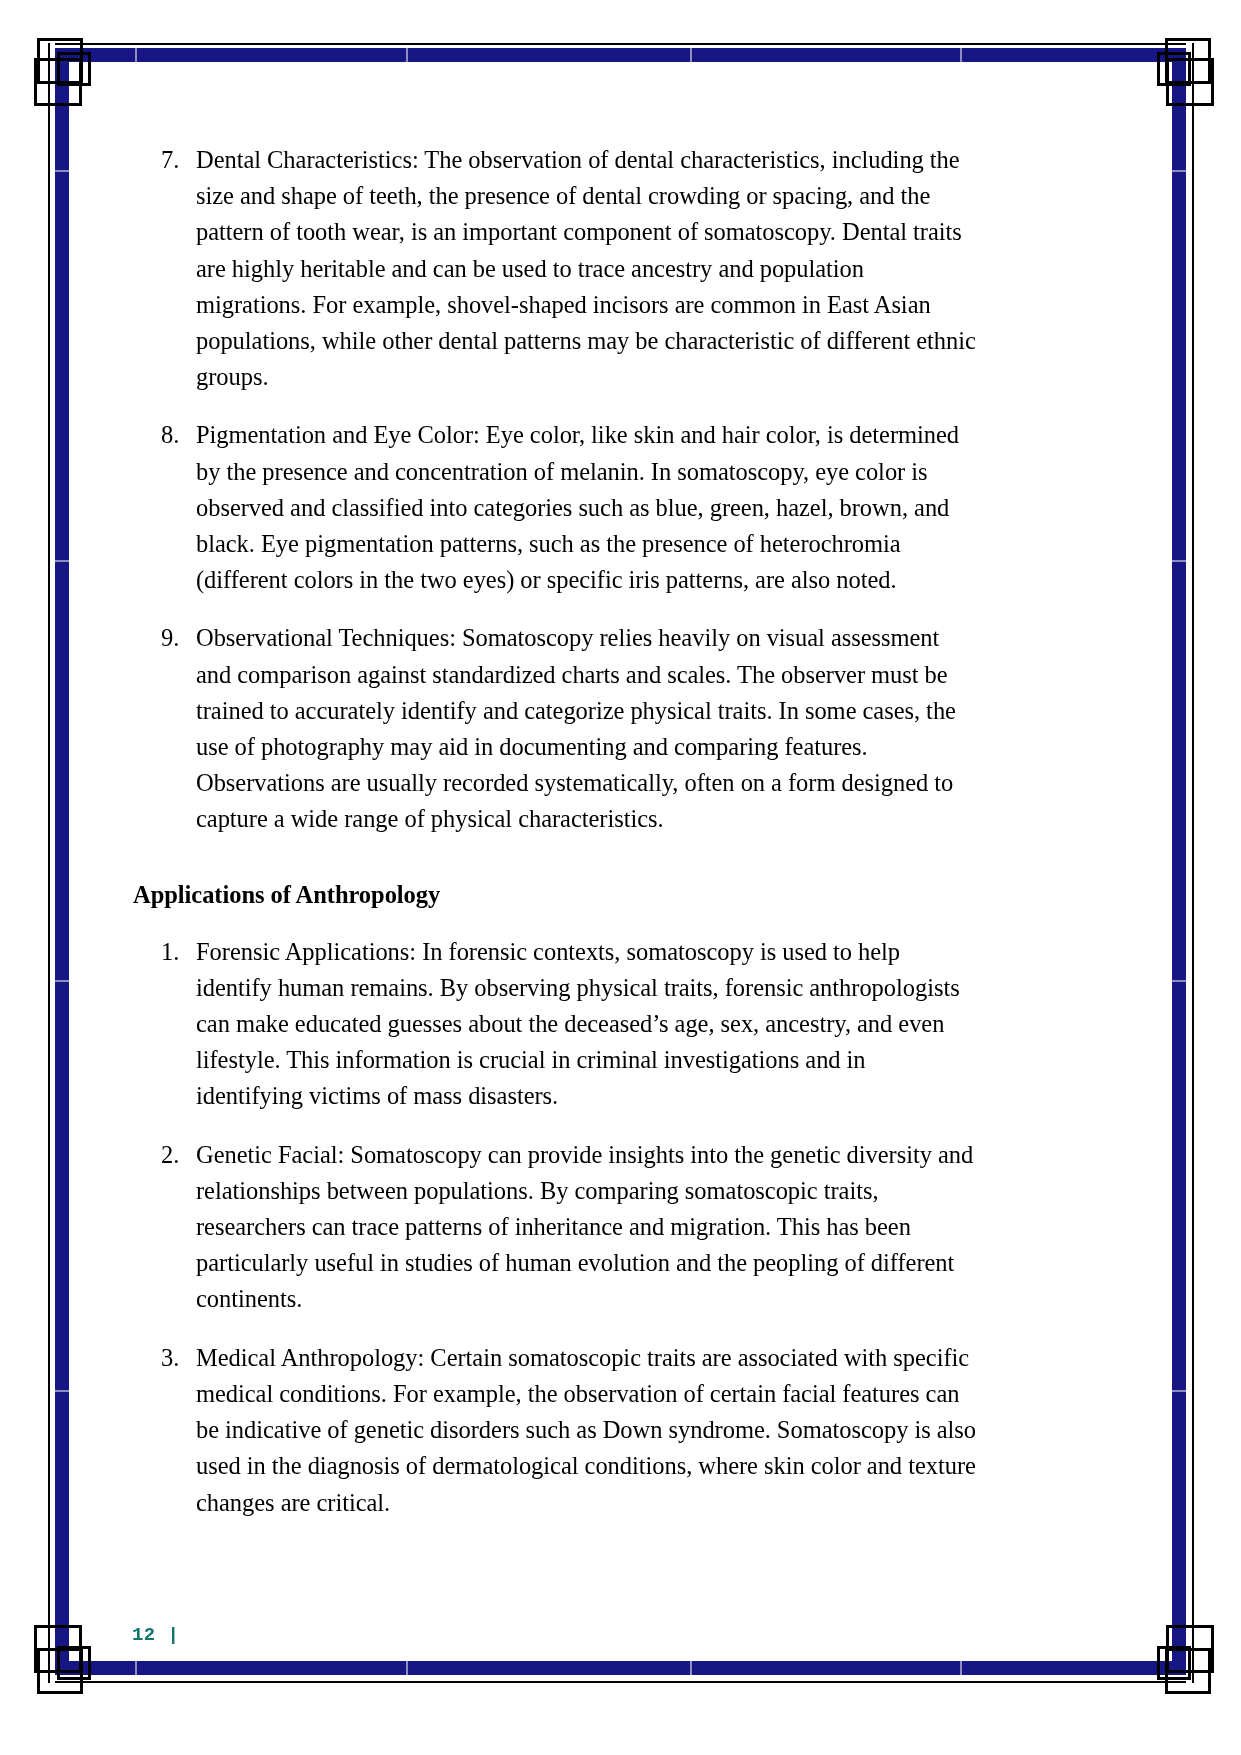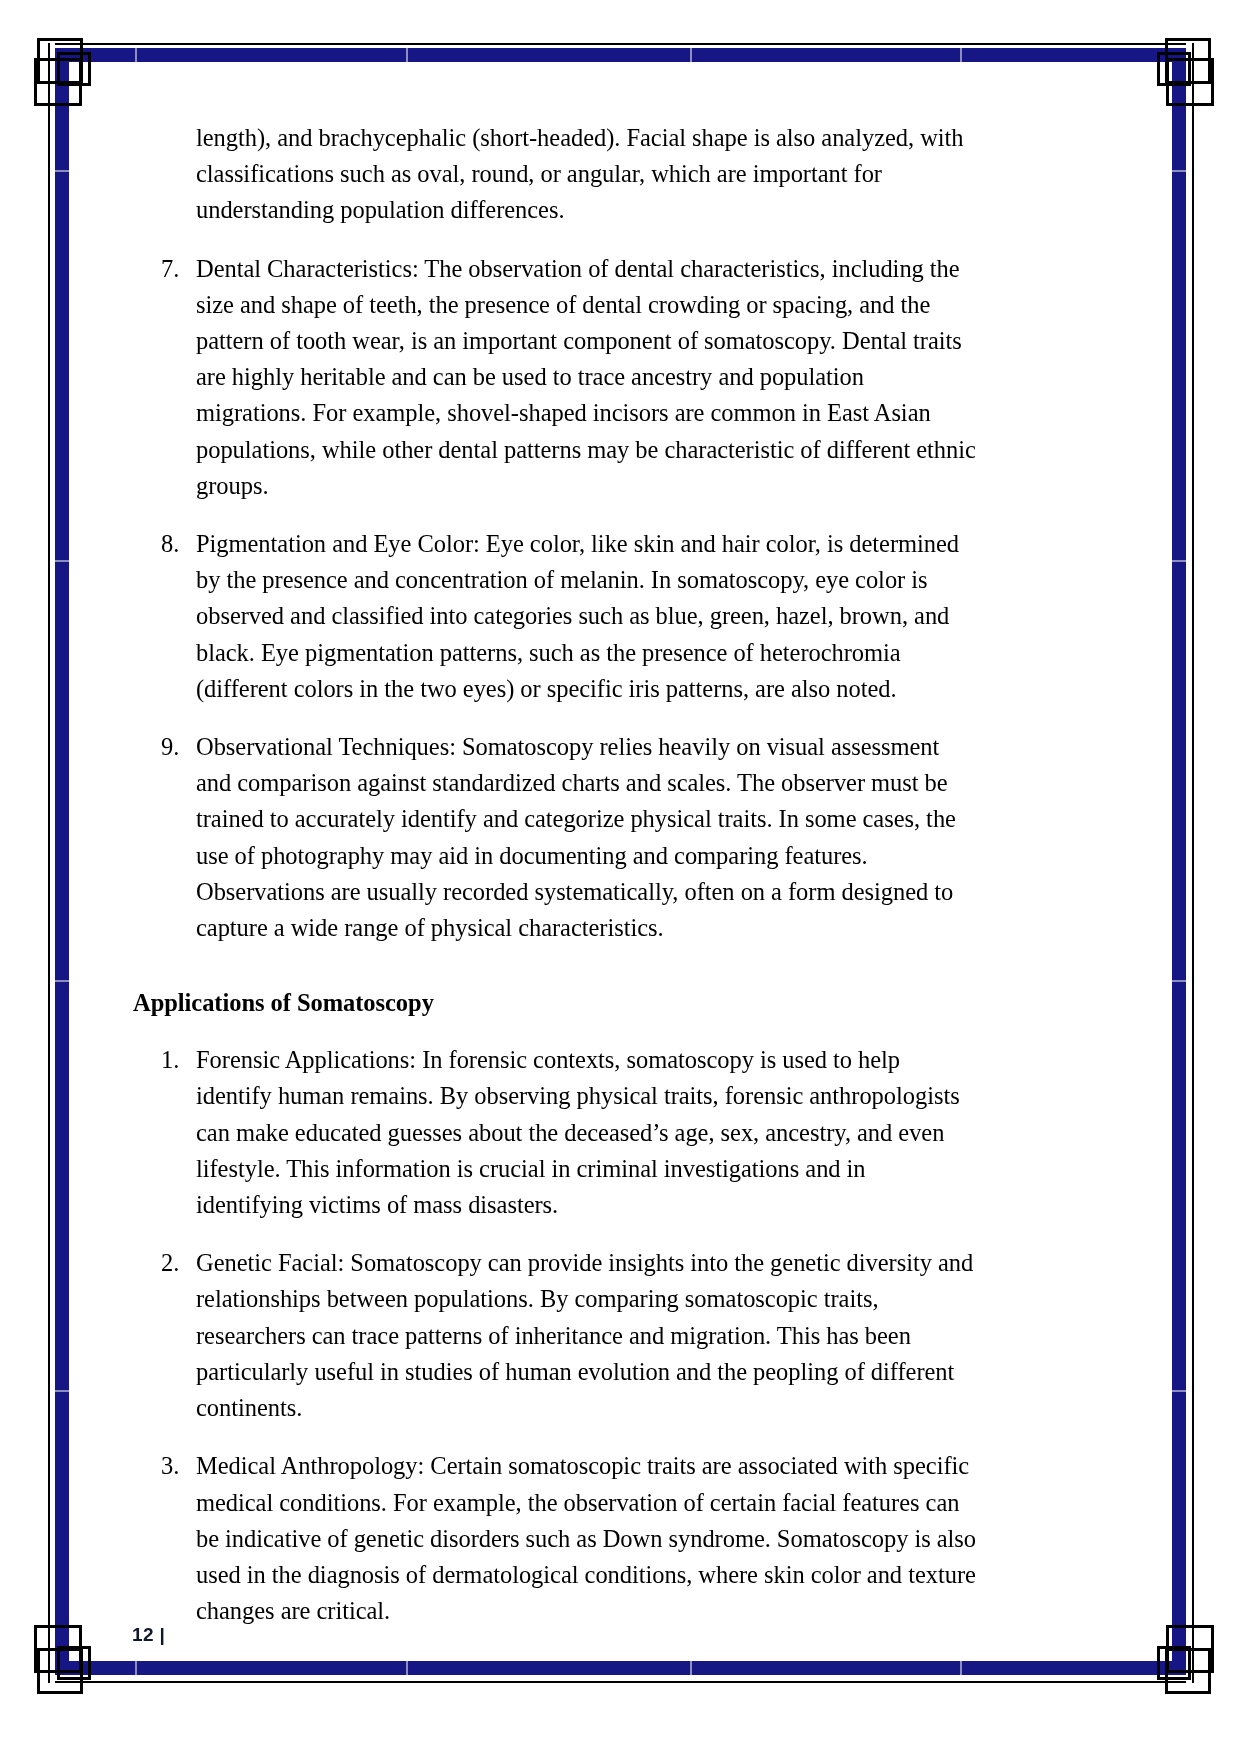--- a/index.html
+++ b/index.html
@@ -125,24 +125,24 @@
     letter-spacing: -0.05px;
   }
 
   .list-gap-top { margin-top: 28px; }
 
   
   .page-number {
     position: absolute;
     left: 132px;
     top: 1624px;
-    font-family: Liberation Sans, sans-serif;
+    font-family: Liberation Mono, monospace;
     font-size: 19px;
     font-weight: bold;
-    color: #0f172a;
+    color: #0f766e;
     letter-spacing: 0.4px;
   }
 </style>
 </head>
 <body>
 
 <div class="page-frame">
   <div class="frame-line top"></div>
   <div class="frame-line bottom"></div>
   <div class="frame-line left"></div>
@@ -179,38 +179,37 @@
   <div class="corner-sq c-bl-a"></div>
   <div class="corner-sq c-bl-b"></div>
   <div class="corner-sq c-bl-c"></div>
   <div class="corner-sq c-br-a"></div>
   <div class="corner-sq c-br-b"></div>
   <div class="corner-sq c-br-c"></div>
 </div>
 
 <div class="content">
 
-  <p class="para">length), and brachycephalic (short-headed). Facial shape is also analyzed, with classifications such as oval, round, or angular, which are important for understanding population differences.</p>
 
   <ol class="numlist list-gap-top">
     <li>
       <span class="marker">7.</span>
       <span class="lead">Dental Characteristics:</span><span> The observation of dental characteristics, including the size and shape of teeth, the presence of dental crowding or spacing, and the pattern of tooth wear, is an important component of somatoscopy. Dental traits are highly heritable and can be used to trace ancestry and population migrations. For example, shovel-shaped incisors are common in East Asian populations, while other dental patterns may be characteristic of different ethnic groups.</span>
     </li>
     <li>
       <span class="marker">8.</span>
       <span class="lead">Pigmentation and Eye Color:</span><span> Eye color, like skin and hair color, is determined by the presence and concentration of melanin. In somatoscopy, eye color is observed and classified into categories such as blue, green, hazel, brown, and black. Eye pigmentation patterns, such as the presence of heterochromia (different colors in the two eyes) or specific iris patterns, are also noted.</span>
     </li>
     <li>
       <span class="marker">9.</span>
       <span class="lead">Observational Techniques:</span><span> Somatoscopy relies heavily on visual assessment and comparison against standardized charts and scales. The observer must be trained to accurately identify and categorize physical traits. In some cases, the use of photography may aid in documenting and comparing features. Observations are usually recorded systematically, often on a form designed to capture a wide range of physical characteristics.</span>
     </li>
   </ol>
 
-  <h2 class="section-heading">Applications of Somatoscopy</h2>
+  <h2 class="section-heading">Applications of Anthropology</h2>
 
   <ol class="numlist">
     <li>
       <span class="marker">1.</span>
       <span class="lead">Forensic Applications:</span><span> In forensic contexts, somatoscopy is used to help identify human remains. By observing physical traits, forensic anthropologists can make educated guesses about the deceased’s age, sex, ancestry, and even lifestyle. This information is crucial in criminal investigations and in identifying victims of mass disasters.</span>
     </li>
     <li>
       <span class="marker">2.</span>
       <span class="lead">Genetic Facial:</span><span> Somatoscopy can provide insights into the genetic diversity and relationships between populations. By comparing somatoscopic traits, researchers can trace patterns of inheritance and migration. This has been particularly useful in studies of human evolution and the peopling of different continents.</span>
     </li>

